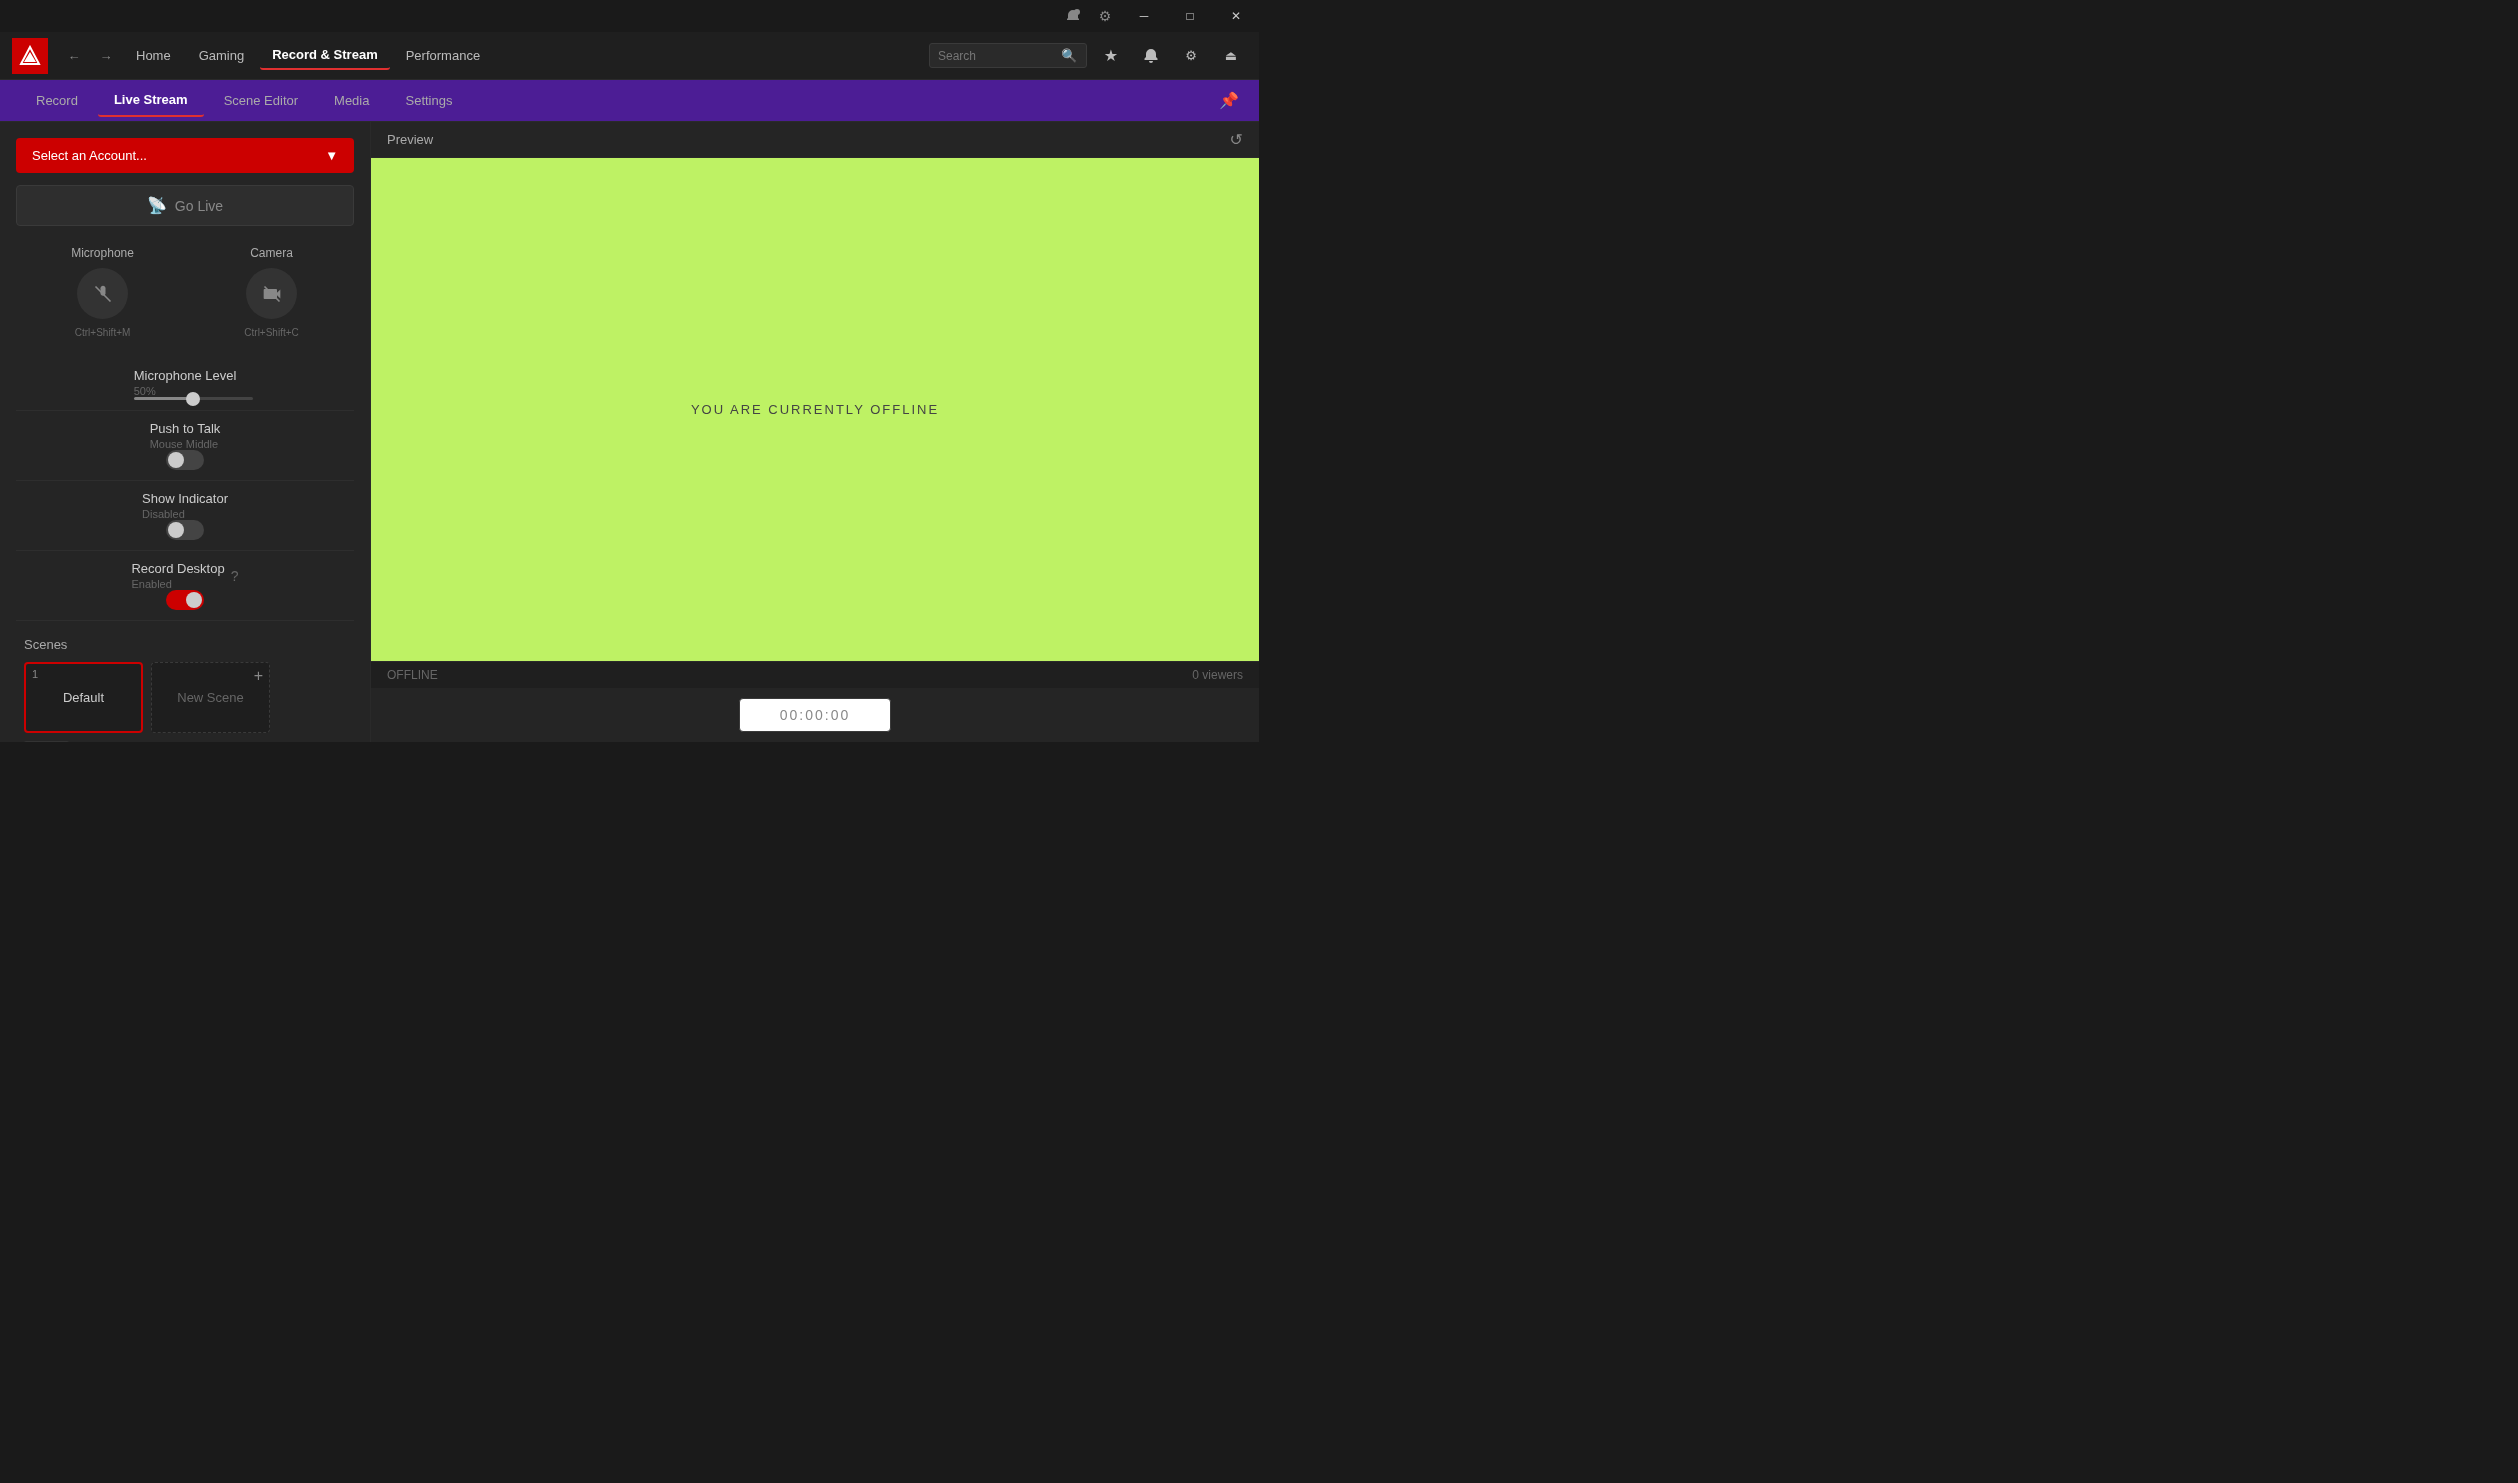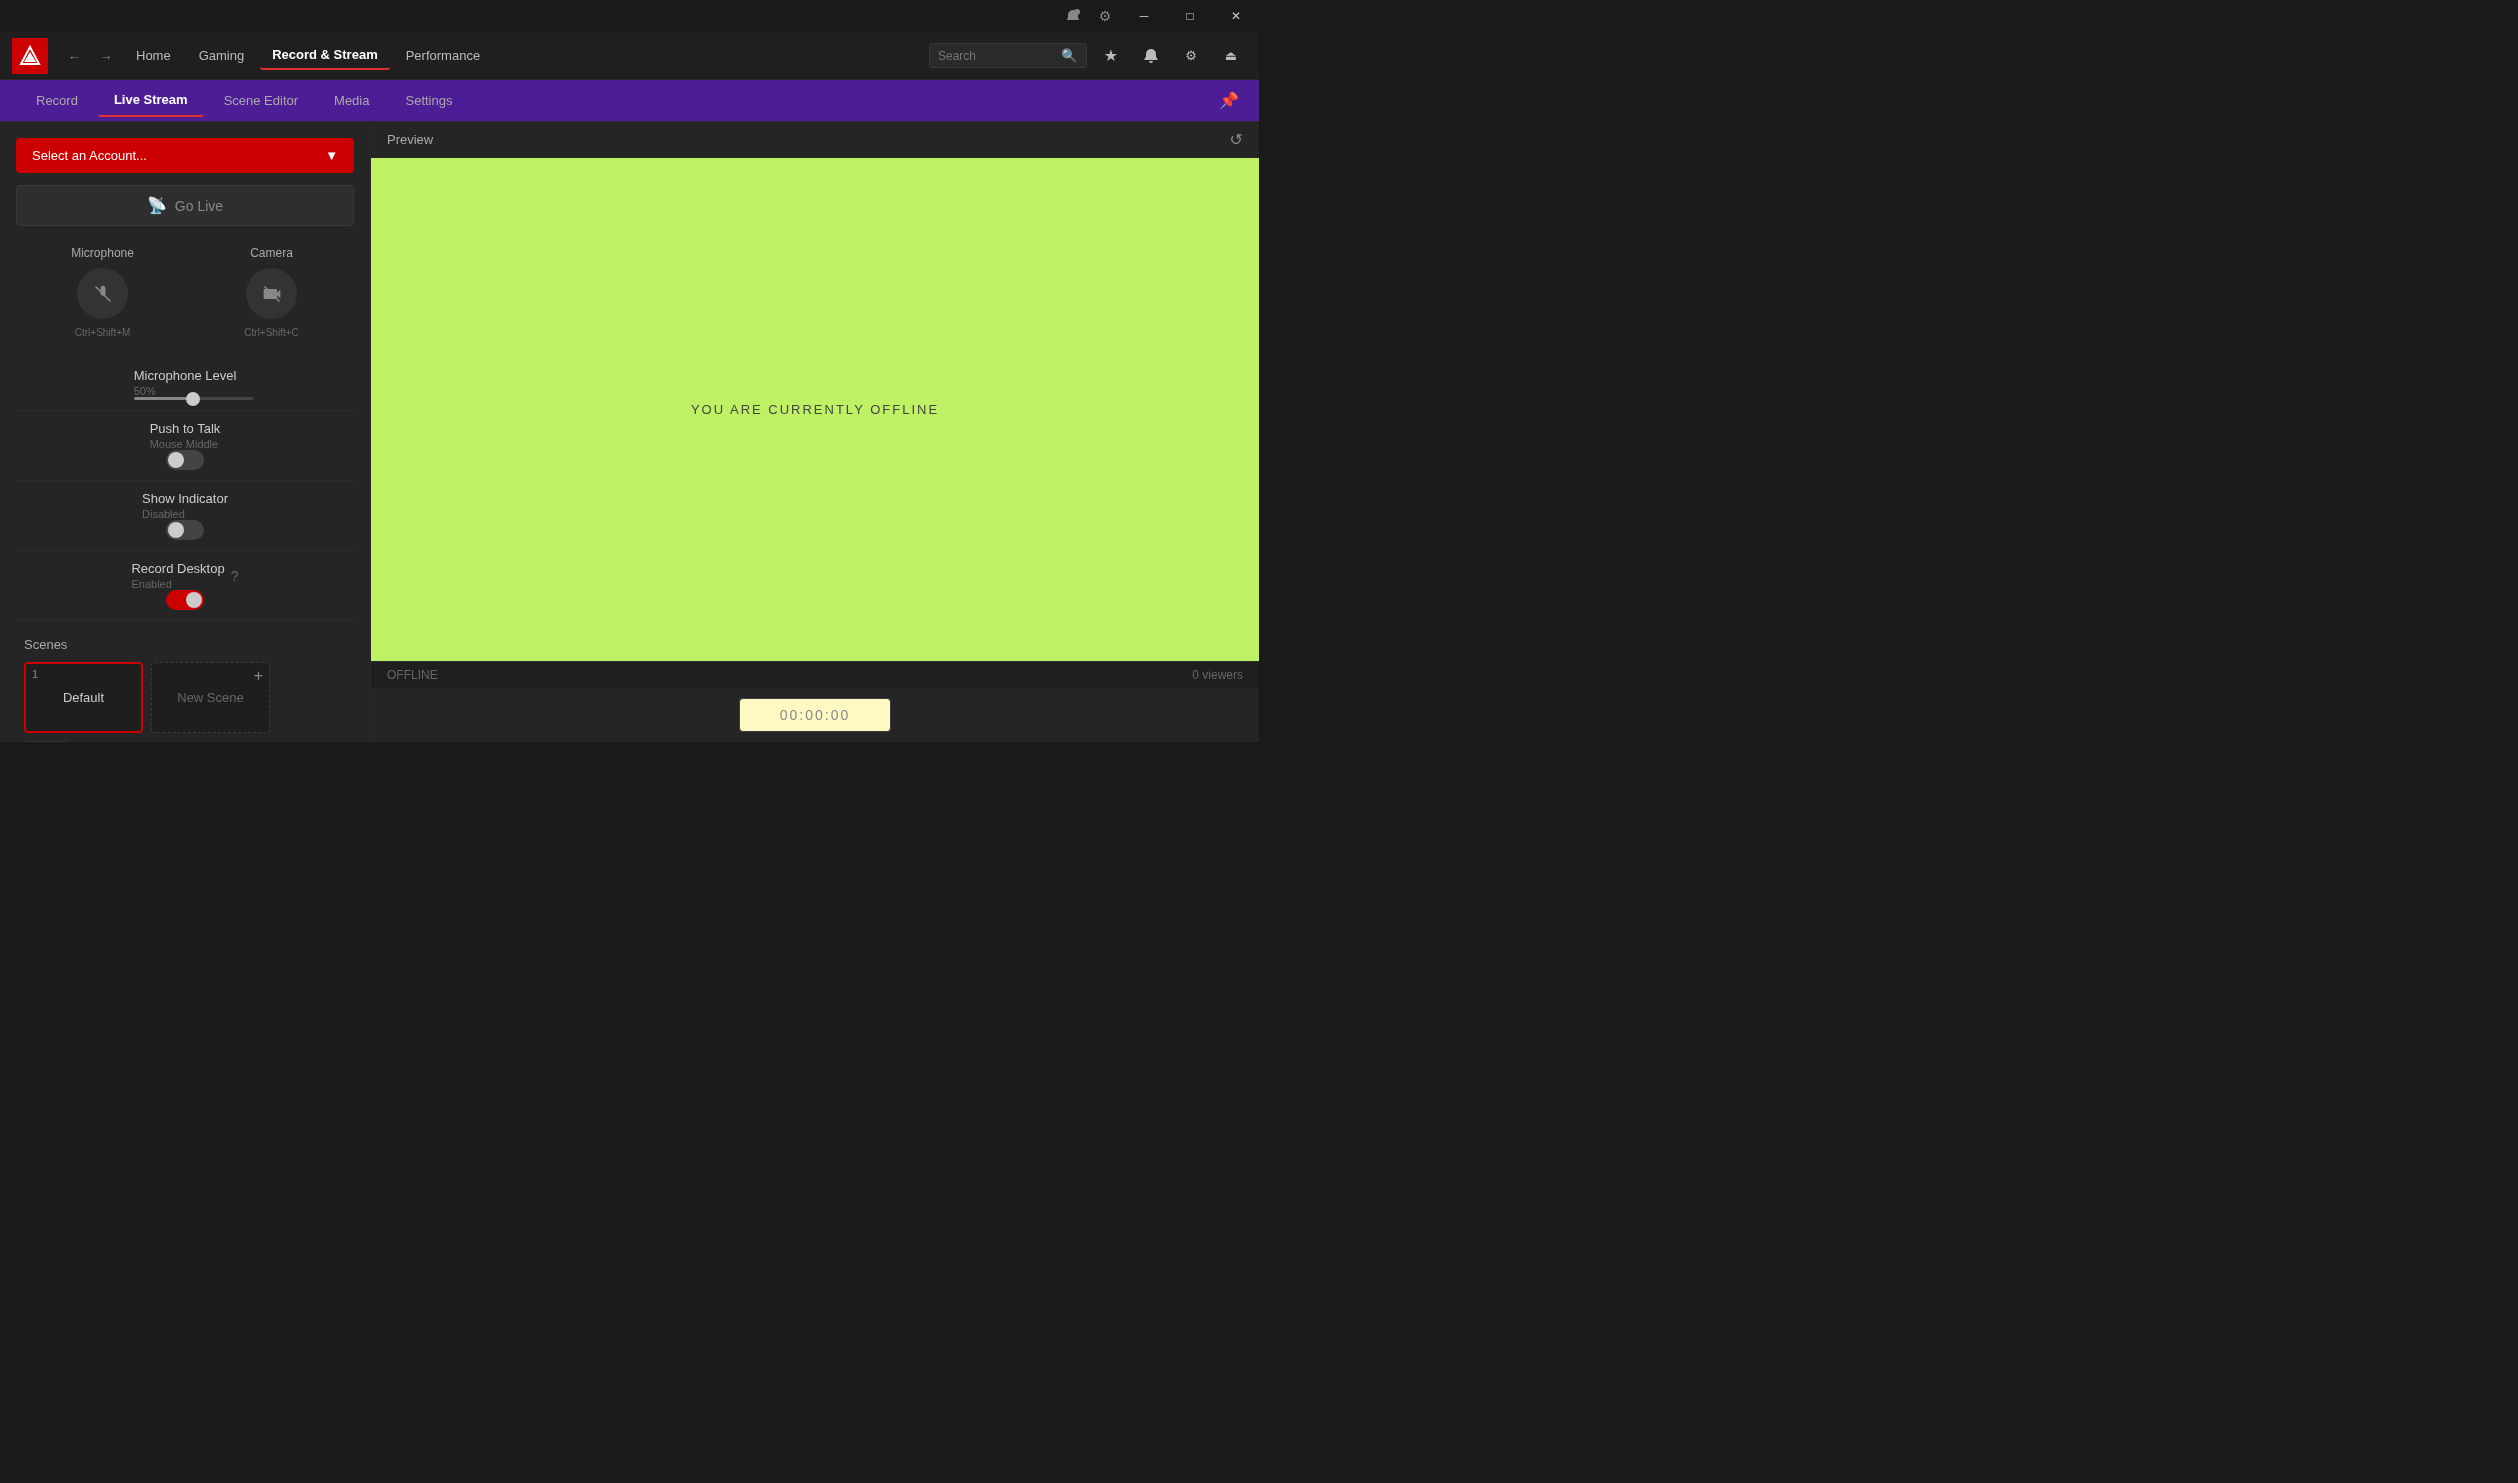--- a/index.html
+++ b/index.html
@@ -424,21 +424,21 @@
     .viewers-count { color: #666; font-size: 12px; }
 
     .timer-bar {
       background: #252525;
       padding: 10px 16px;
       display: flex;
       align-items: center;
       justify-content: center;
     }
     .timer-display {
-      background: #fef9c3;
+      background: #ffffff;
       border: 1px solid #3a3a3a;
       border-radius: 4px;
       padding: 8px 40px;
       font-size: 14px;
       color: #888;
       letter-spacing: 2px;
     }
 
     
     .left-panel::-webkit-scrollbar { width: 6px; }

